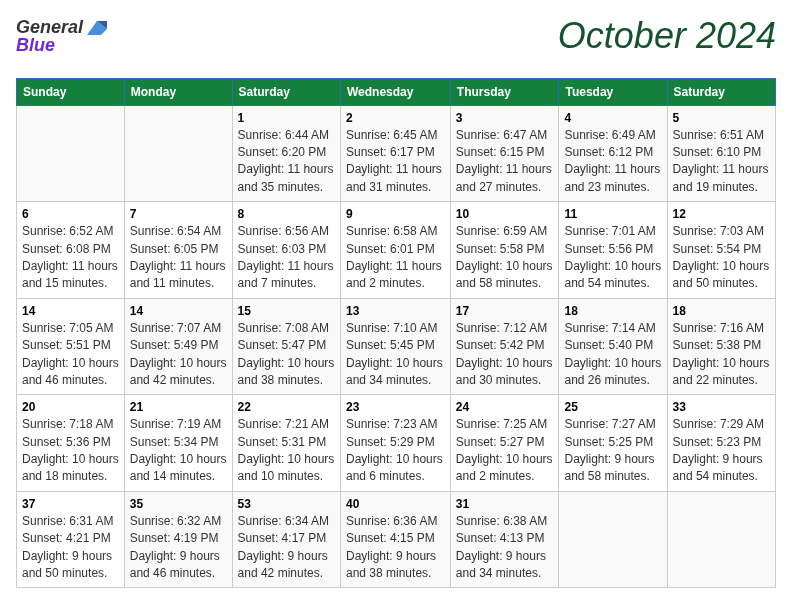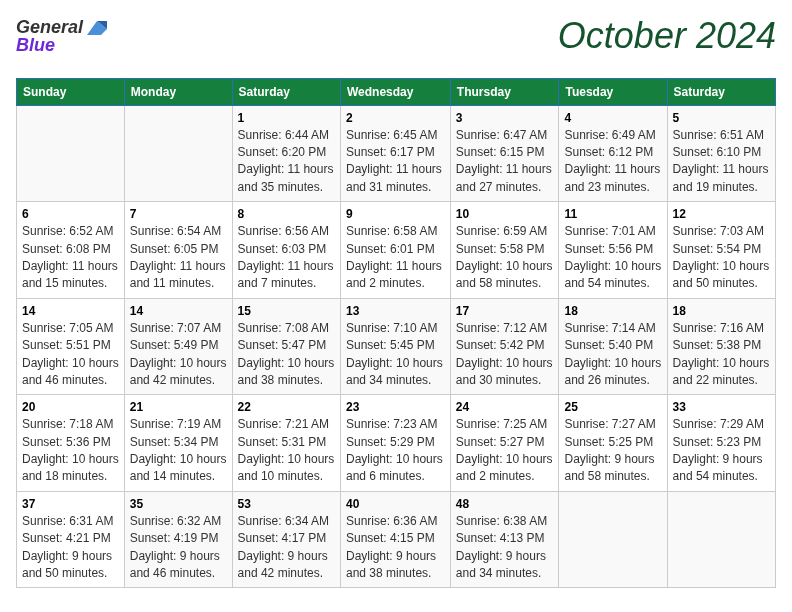--- a/index.html
+++ b/index.html
@@ -165,18 +165,18 @@
         <td><span class="day-num">23</span><span class="day-info">Sunrise: 7:23 AM<br>Sunset: 5:29 PM<br>Daylight: 10 hours and 6 minutes.</span></td>
         <td><span class="day-num">24</span><span class="day-info">Sunrise: 7:25 AM<br>Sunset: 5:27 PM<br>Daylight: 10 hours and 2 minutes.</span></td>
         <td><span class="day-num">25</span><span class="day-info">Sunrise: 7:27 AM<br>Sunset: 5:25 PM<br>Daylight: 9 hours and 58 minutes.</span></td>
         <td><span class="day-num">33</span><span class="day-info">Sunrise: 7:29 AM<br>Sunset: 5:23 PM<br>Daylight: 9 hours and 54 minutes.</span></td>
       </tr>
       <tr>
         <td><span class="day-num">37</span><span class="day-info">Sunrise: 6:31 AM<br>Sunset: 4:21 PM<br>Daylight: 9 hours and 50 minutes.</span></td>
         <td><span class="day-num">35</span><span class="day-info">Sunrise: 6:32 AM<br>Sunset: 4:19 PM<br>Daylight: 9 hours and 46 minutes.</span></td>
         <td><span class="day-num">53</span><span class="day-info">Sunrise: 6:34 AM<br>Sunset: 4:17 PM<br>Daylight: 9 hours and 42 minutes.</span></td>
         <td><span class="day-num">40</span><span class="day-info">Sunrise: 6:36 AM<br>Sunset: 4:15 PM<br>Daylight: 9 hours and 38 minutes.</span></td>
-        <td><span class="day-num">48</span><span class="day-info">Sunrise: 6:38 AM<br>Sunset: 4:13 PM<br>Daylight: 9 hours and 34 minutes.</span></td>
+        <td><span class="day-num">31</span><span class="day-info">Sunrise: 6:38 AM<br>Sunset: 4:13 PM<br>Daylight: 9 hours and 34 minutes.</span></td>
         <td class="empty-cell"></td>
         <td class="empty-cell"></td>
       </tr>
     </tbody>
 </table>
 
 </body></html>

